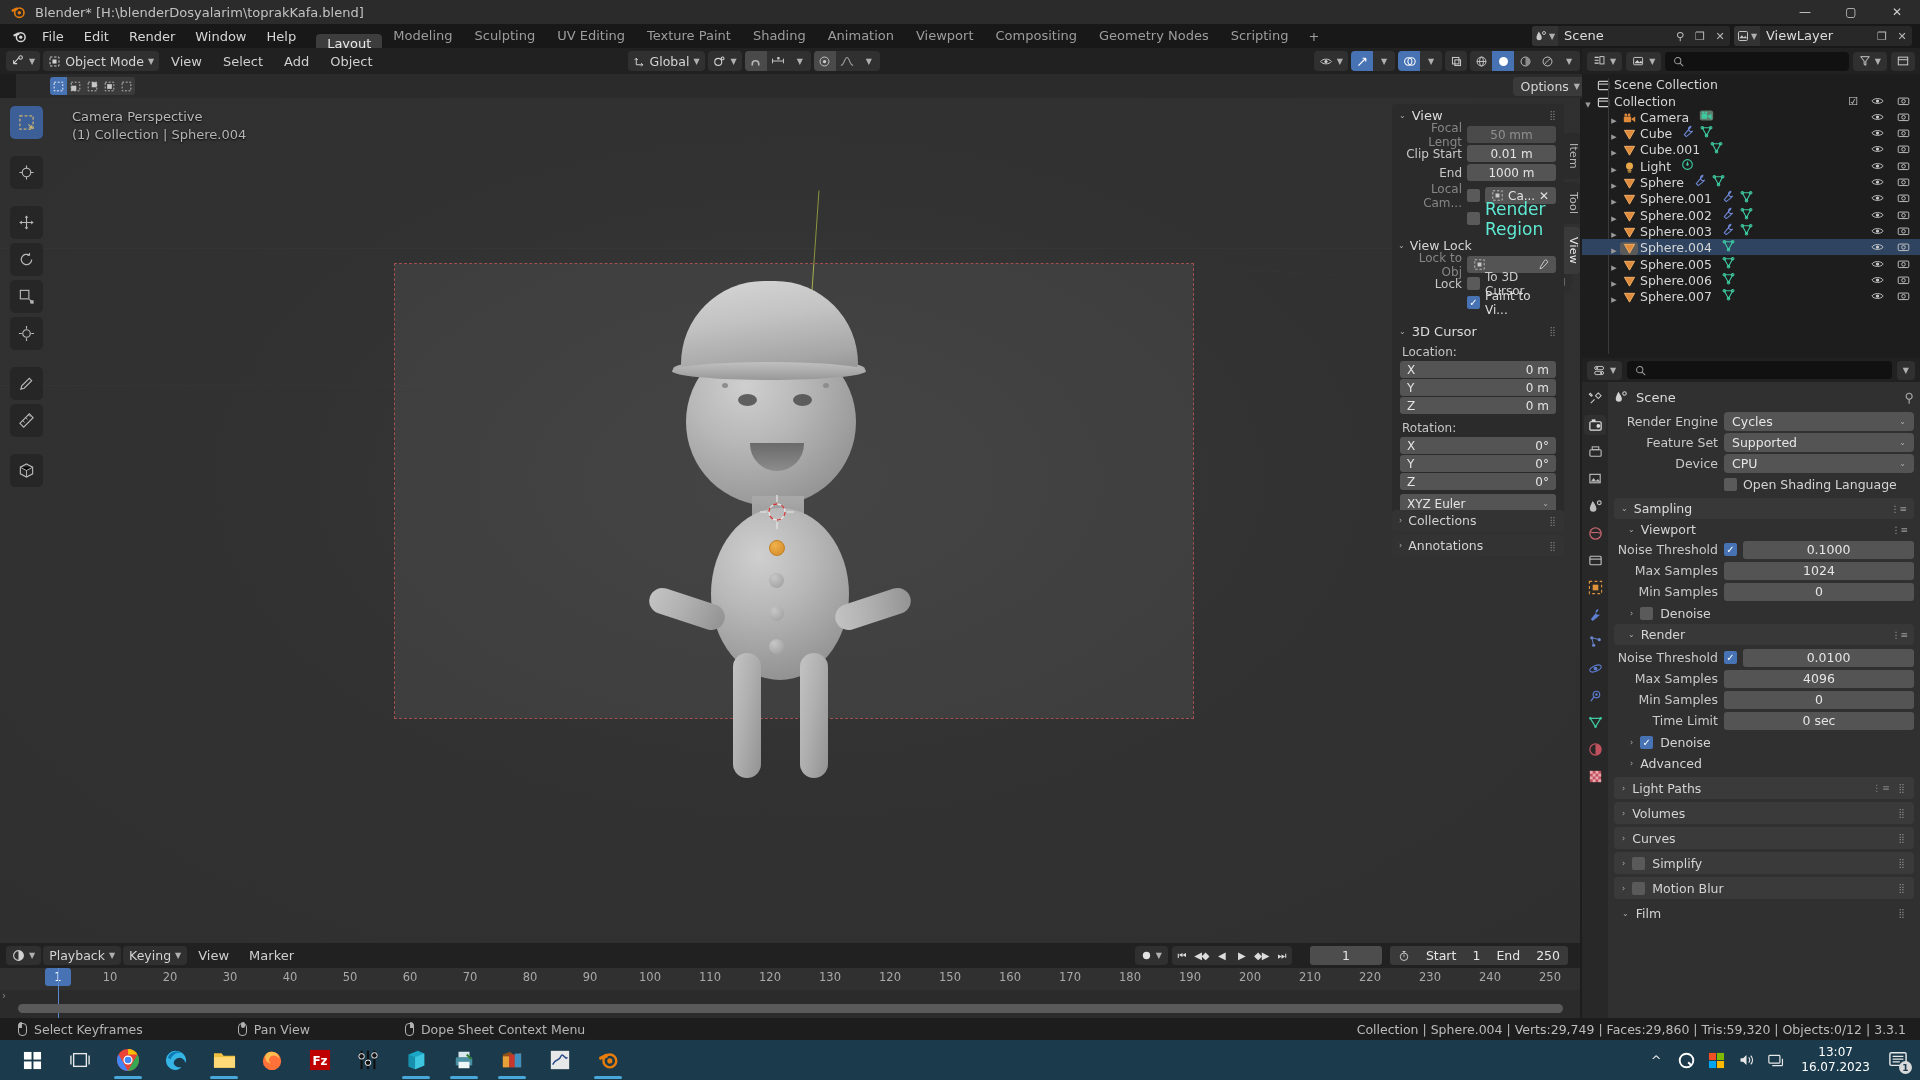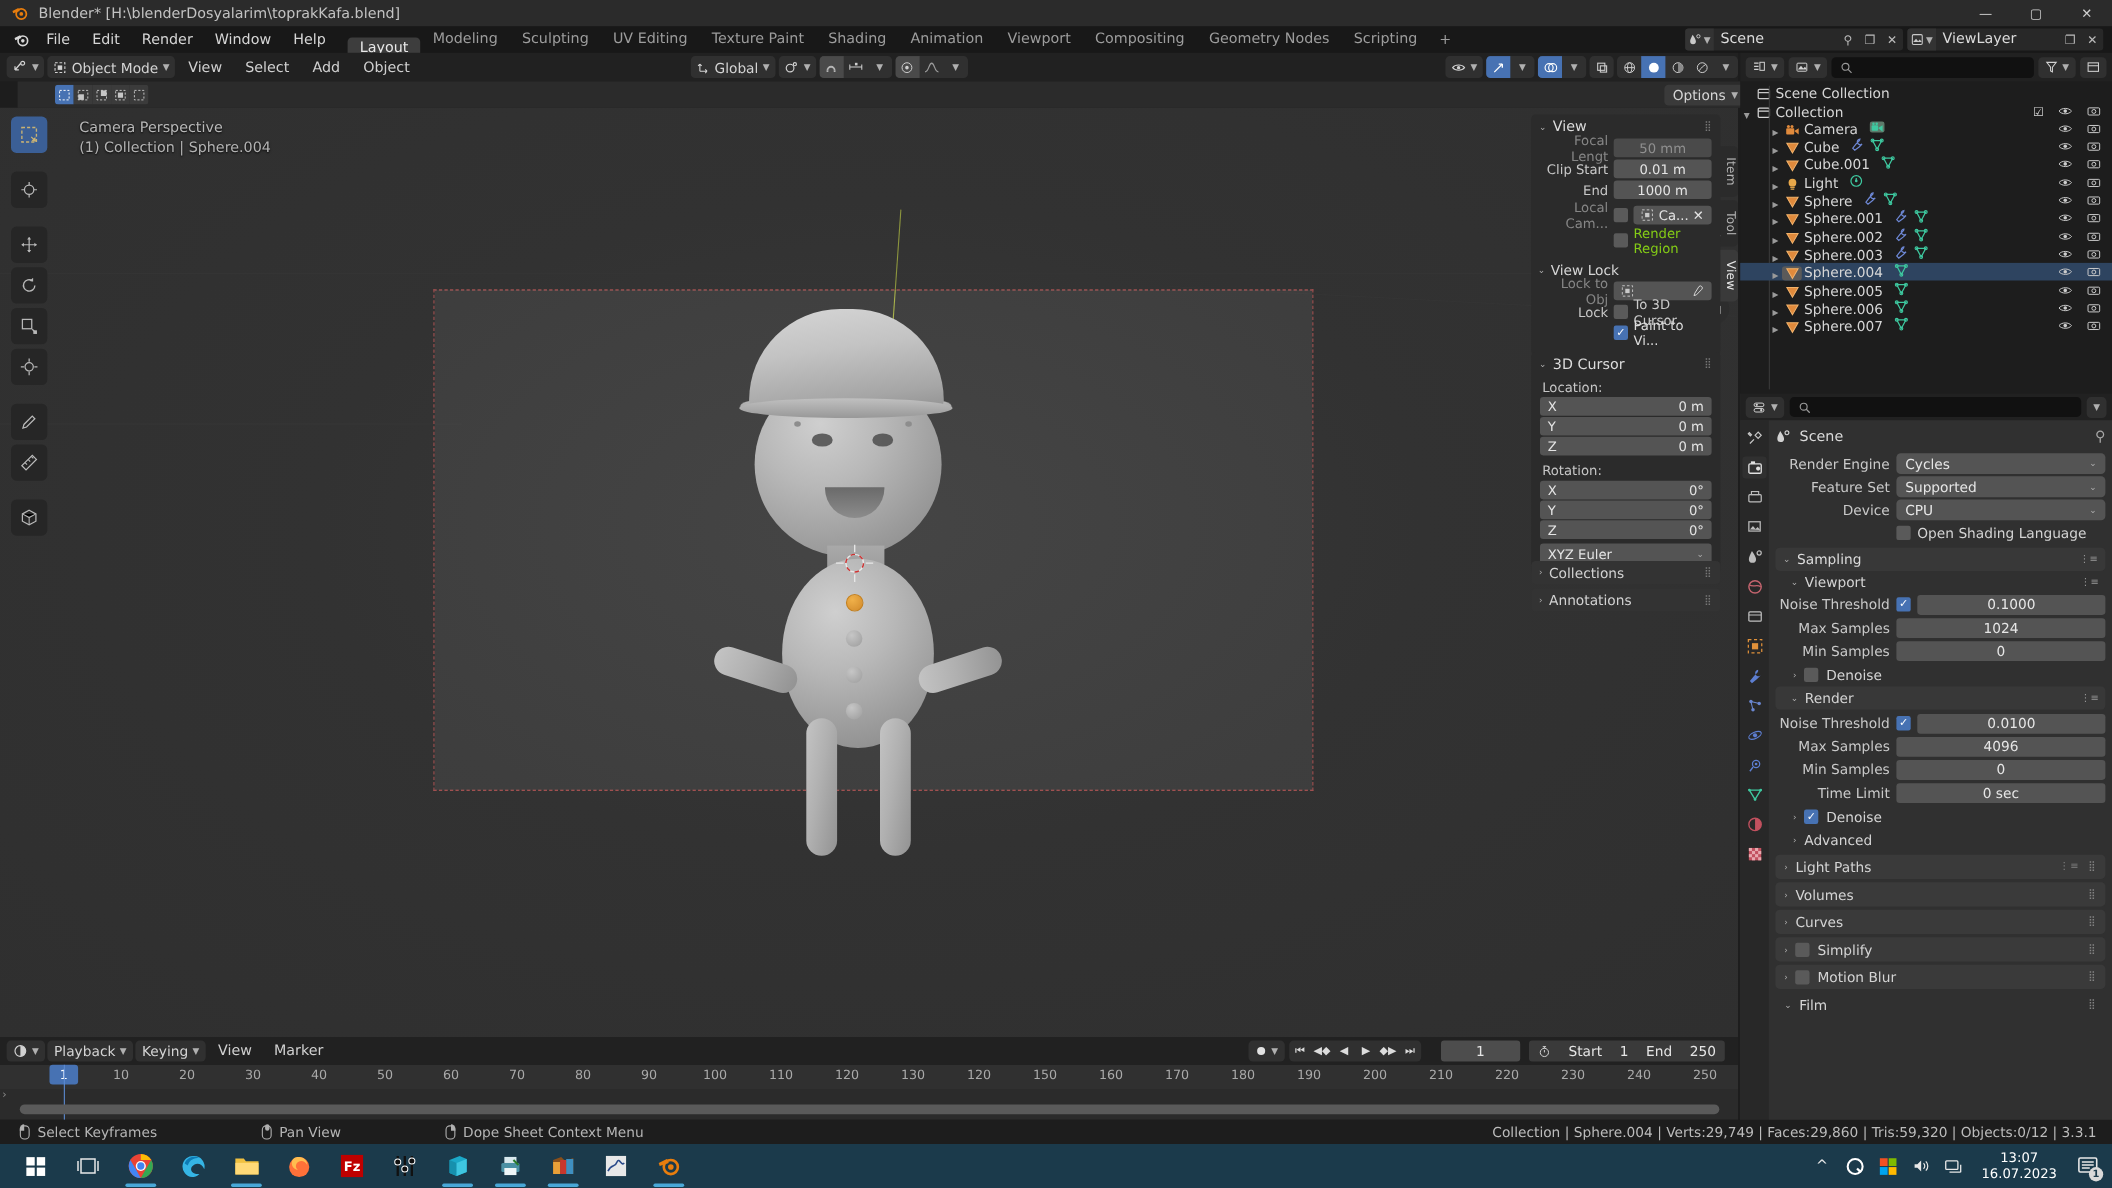--- a/index.html
+++ b/index.html
@@ -637,21 +637,21 @@
                   <rect x="4.5" y="4.5" width="5" height="5" fill="#c9c9c9"></rect>
                 </svg>
               <span>Ca...</span>
             </span>
             <span>✕</span>
           </span>
         </div>
         <div class="row" style="margin-top:6px">
           <span class="lbl"></span>
           <span class="cbx"></span>
-          <span style="font-size:12px;color:#84cc16;flex:1">Render Region</span>
+          <span style="font-size:17px;color:#5eead4;flex:1">Render Region</span>
         </div>
       </div>
 
       <div class="sub-head">
         <span class="chev">⌄</span>
         <span>View Lock</span>
       </div>
       <div class="pnl-body">
         <div class="row">
           <span class="lbl dim">Lock to Obj</span>

